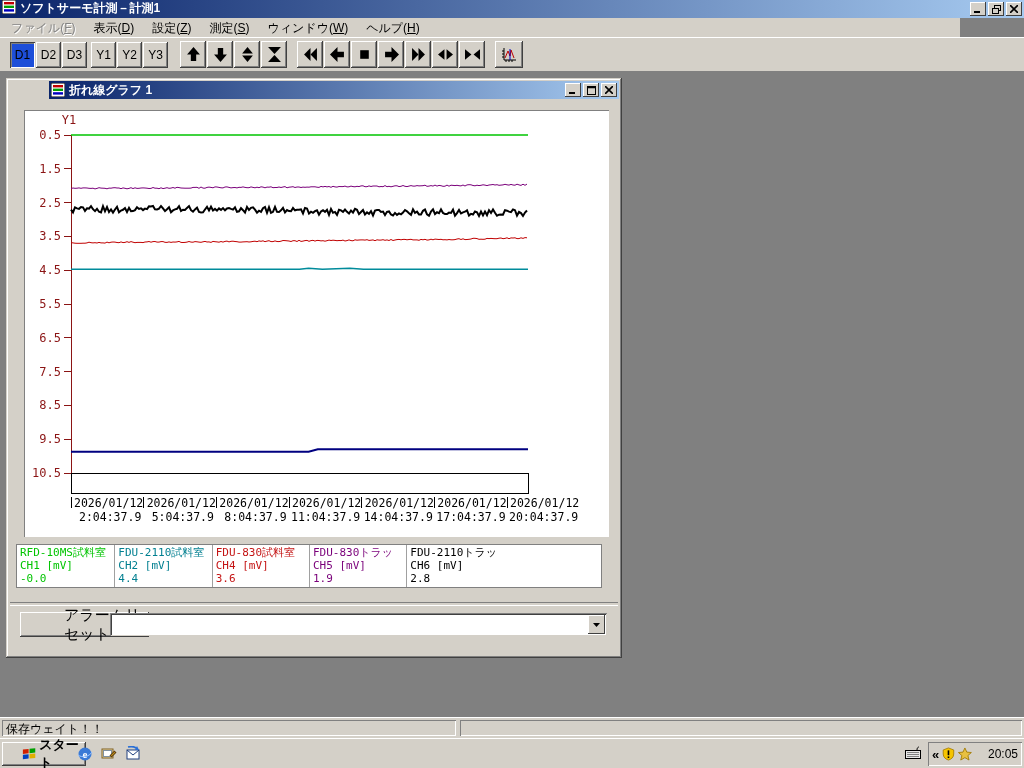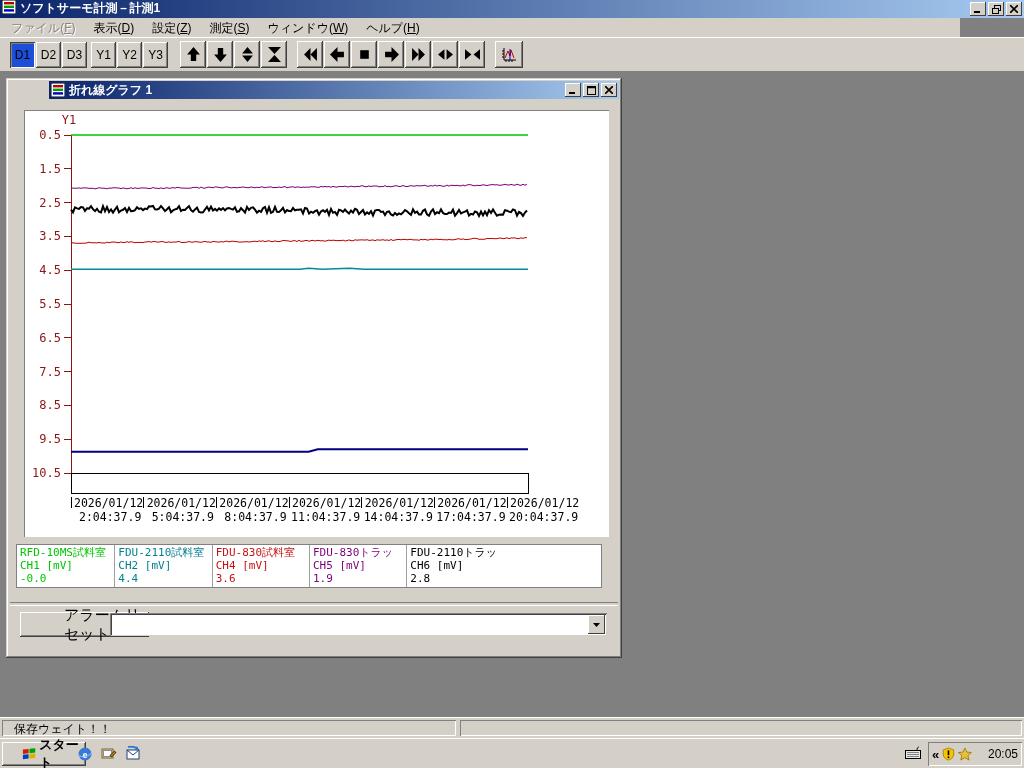--- a/index.html
+++ b/index.html
@@ -64,21 +64,21 @@
     box-shadow:inset 1px 1px 0 #808080, inset -1px -1px 0 #d4d0c8,
                inset 2px 2px 0 #404040, inset -2px -2px 0 #ffffff;}
   #combo input{position:absolute;left:3px;top:3px;right:22px;bottom:3px;border:none;outline:none;
     font-family:"Liberation Sans",sans-serif;font-size:12px;padding:0;background:#fff;width:calc(100% - 25px);}
   #combo .drop{position:absolute;right:2px;top:2px;width:17px;height:19px;
     display:flex;align-items:center;justify-content:center;font-size:8px;}
   
   #statusbar{position:absolute;left:0;top:717px;width:1024px;height:21px;background:#d4d0c8;
     border-top:1px solid #ffffff;box-sizing:border-box;}
   .spanel{position:absolute;top:2px;height:16px;box-shadow:inset 1px 1px 0 #808080, inset -1px -1px 0 #ffffff;
-    padding:1px 12px;box-sizing:border-box;white-space:nowrap;}
+    padding:1px 4px;box-sizing:border-box;white-space:nowrap;}
   
   #taskbar{position:absolute;left:0;top:738px;width:1024px;height:30px;background:#d4d0c8;
     border-top:1px solid #ffffff;box-sizing:border-box;}
   #start{position:absolute;left:2px;top:3px;width:64px;height:24px;
     display:flex;align-items:center;justify-content:center;gap:3px;font-weight:bold;font-size:13px;padding-left:20px;}
   .ql{position:absolute;top:6px;width:18px;height:18px;display:flex;align-items:center;justify-content:center;}
   #taskbtn{position:absolute;left:142px;top:3px;width:163px;height:24px;background:#f2f0ea;
     box-shadow:inset 1px 1px 0 #404040, inset -1px -1px 0 #ffffff, inset 2px 2px 0 #808080;
     display:flex;align-items:center;gap:5px;padding-left:6px;box-sizing:border-box;
     font-weight:bold;font-size:13px;white-space:nowrap;}

